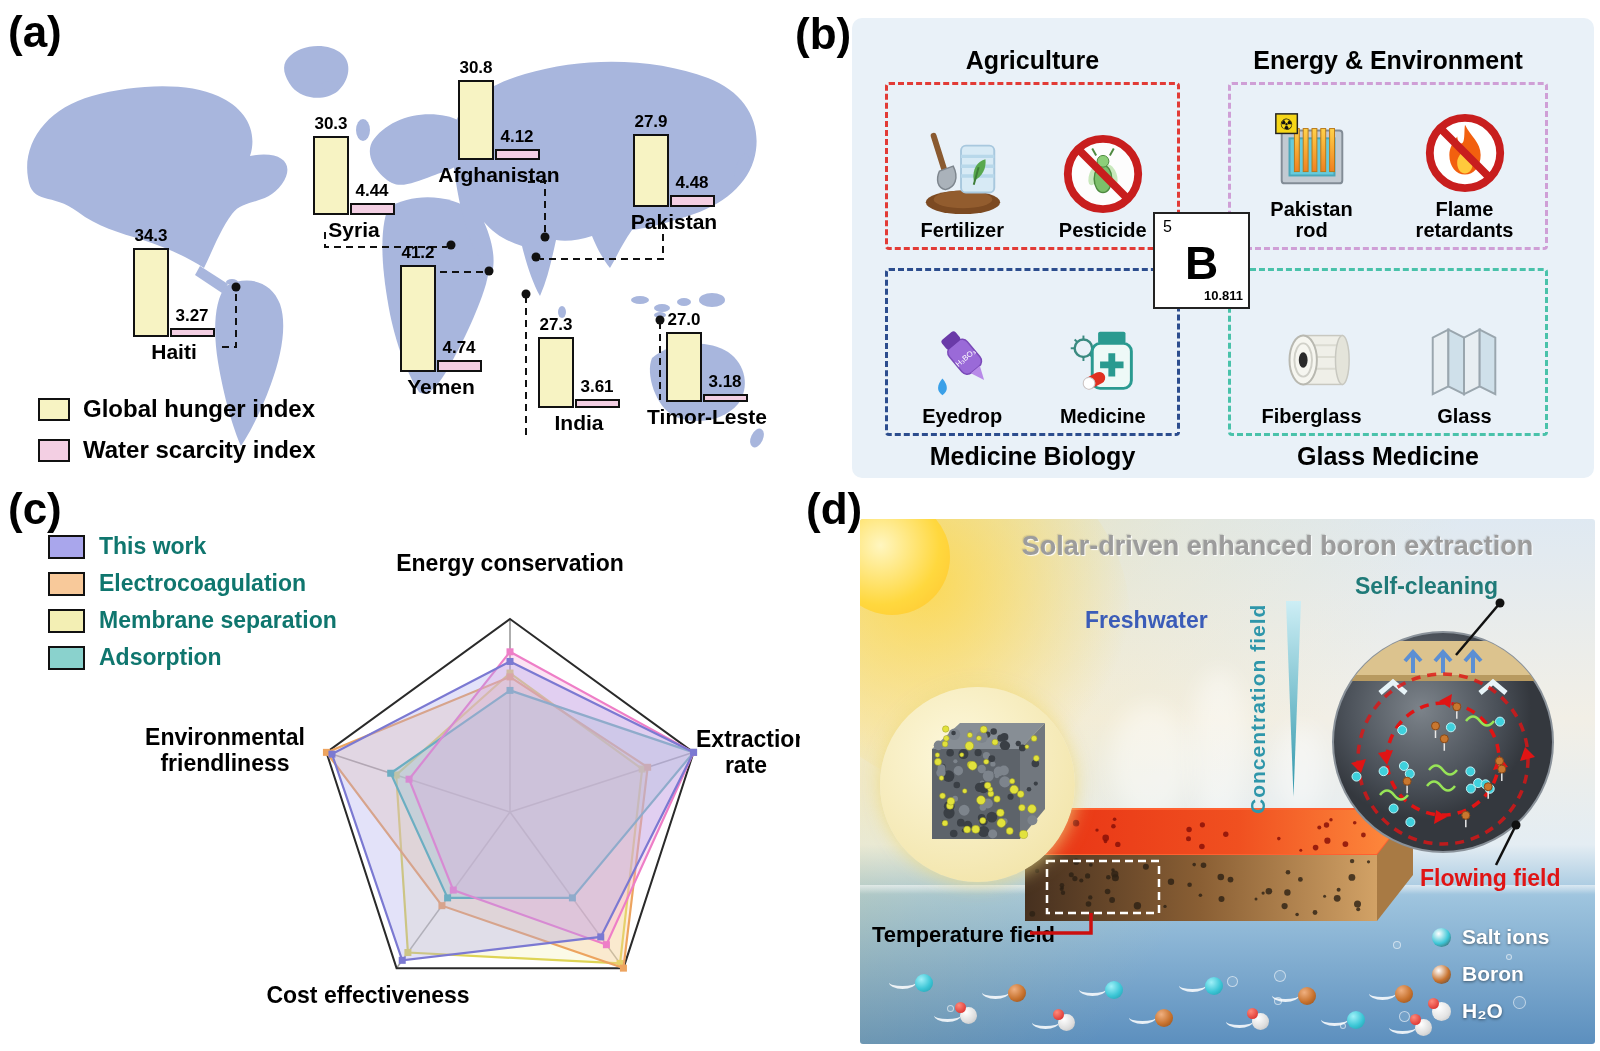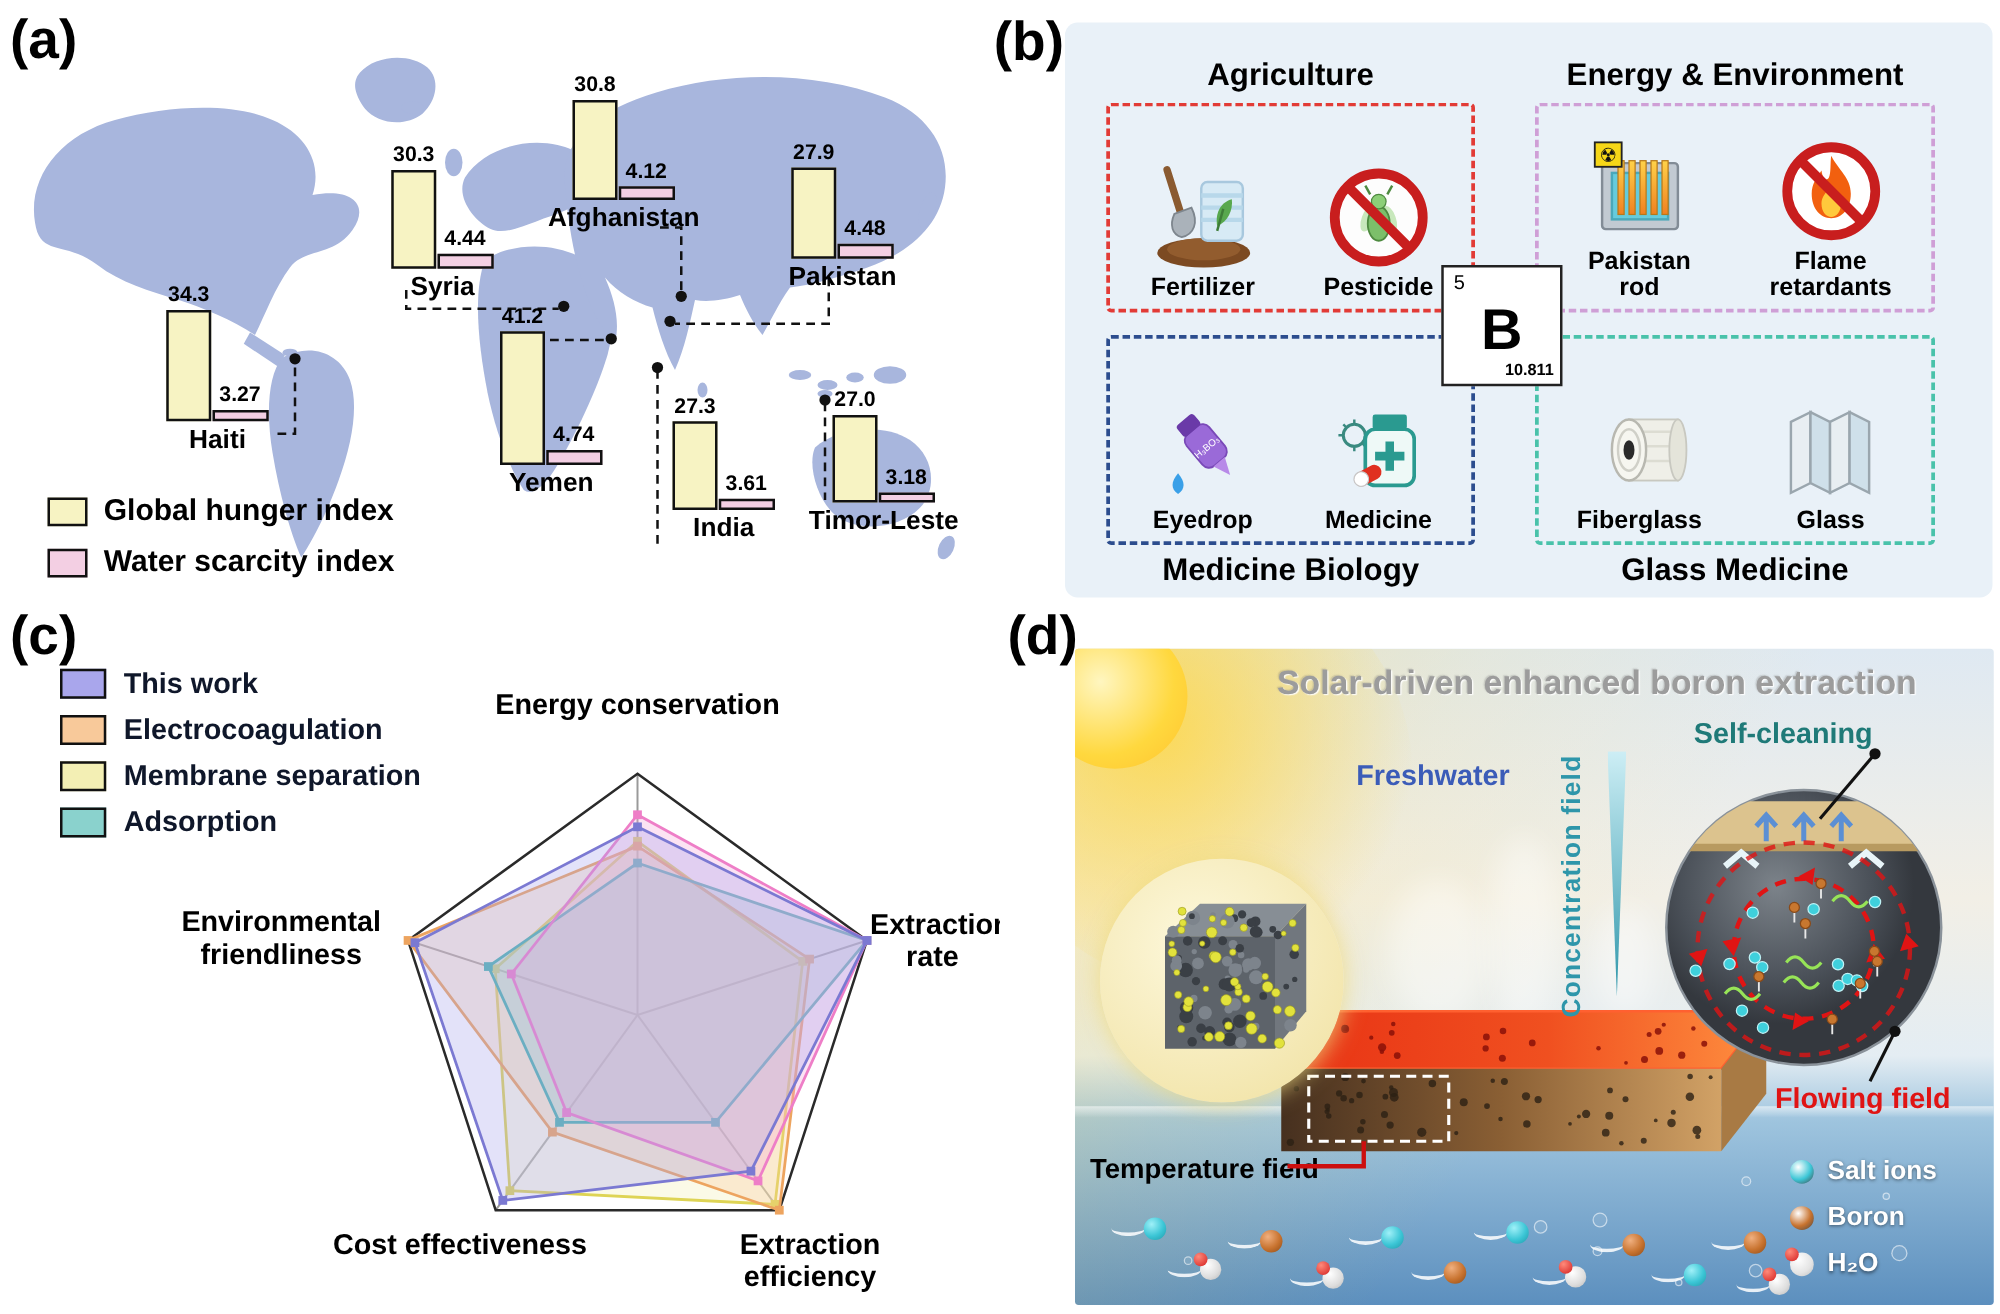--- a/index.html
+++ b/index.html
@@ -45,21 +45,21 @@
   .pb-el-sym{position:absolute;left:0;right:0;top:22px;text-align:center;font-size:46px;font-weight:bold;color:#000}
   .pb-el-mass{position:absolute;right:5px;bottom:4px;font-size:13px;font-weight:bold;color:#000}
 
   
   #radar-svg{position:absolute;left:0;top:0}
   #radar-labels{position:absolute;inset:0;pointer-events:none}
   .axis-label{position:absolute;transform:translateX(-50%);text-align:center;font-size:23px;font-weight:bold;line-height:1.12;color:#000}
   #legend-c{position:absolute;left:48px;top:52px;z-index:5}
   #legend-c .legend-row{display:flex;align-items:center;margin-bottom:10px}
   #legend-c .legend-swatch{width:37px;height:24px;border:2px solid #111;margin-right:14px;flex:0 0 auto}
-  #legend-c .legend-label{font-size:23px;font-weight:bold;color:#0f172a}
+  #legend-c .legend-label{font-size:23px;font-weight:bold;color:#0f766e}
 
   
   #d-box{position:absolute;left:60px;top:38px;width:735px;height:525px;overflow:hidden;border-radius:3px;
     background:linear-gradient(180deg,#dfe9f2 0%,#f2efe6 38%,#e4edf3 62%,#9ec4de 72%,#5c8fbe 100%)}
   .sun-glow{position:absolute;left:-70px;top:-70px;width:340px;height:340px;border-radius:50%;
     background:radial-gradient(circle at 40% 40%,rgba(255,214,64,.8),rgba(255,214,64,.25) 48%,rgba(255,214,64,0) 72%)}
   .sun-rays{position:absolute;inset:0;background:linear-gradient(125deg,rgba(255,216,80,.38) 0%,rgba(255,216,80,.12) 30%,rgba(255,216,80,0) 55%)}
   .sun-core{position:absolute;left:-26px;top:-20px;width:116px;height:116px;border-radius:50%;
     background:radial-gradient(circle at 40% 40%,#fff6c0,#ffd83e 60%,#ffc22e)}
   #d-title{position:absolute;left:105px;top:12px;width:625px;text-align:center;font-size:27px;font-weight:bold;color:#9c9c9c;
@@ -363,21 +363,20 @@
         <polygon points="510,180.46 693.5539076449646,271.35972008563516 600.7540429539579,455.9122239314919 402.22957399217506,479.3332659186466 331.9527095843843,273.14892848306613" fill="rgba(169,166,236,0.32)" stroke="#7b79d2" stroke-width="2.2"></polygon>
         <rect x="506.5" y="176.96" width="7" height="7" fill="#7b79d2"></rect>
         <rect x="690.0539076449646" y="267.85972008563516" width="7" height="7" fill="#7b79d2"></rect>
         <rect x="597.2540429539579" y="452.4122239314919" width="7" height="7" fill="#7b79d2"></rect>
         <rect x="398.72957399217506" y="475.8332659186466" width="7" height="7" fill="#7b79d2"></rect>
         <rect x="328.4527095843843" y="269.64892848306613" width="7" height="7" fill="#7b79d2"></rect>
       </svg>
     <div id="radar-labels">
         <div class="axis-label" style="left: 510px; top: 70px; width: 240px;">Energy conservation</div>
         <div class="axis-label" style="left: 746px; top: 246px; width: 100px;">Extraction rate</div>
-        <div class="axis-label" style="left: 648px; top: 502px; width: 210px;">Extraction efficiency</div>
         <div class="axis-label" style="left: 368px; top: 502px; width: 210px;">Cost effectiveness</div>
         <div class="axis-label" style="left: 225px; top: 244px; width: 206px;">Environmental friendliness</div>
       </div>
     <div id="legend-c">
         <div class="legend-row">
           <span class="legend-swatch" style="background:#a9a6ec"></span>
           <span class="legend-label">This work</span>
         </div>
         <div class="legend-row">
           <span class="legend-swatch" style="background:#f8c99a"></span>

